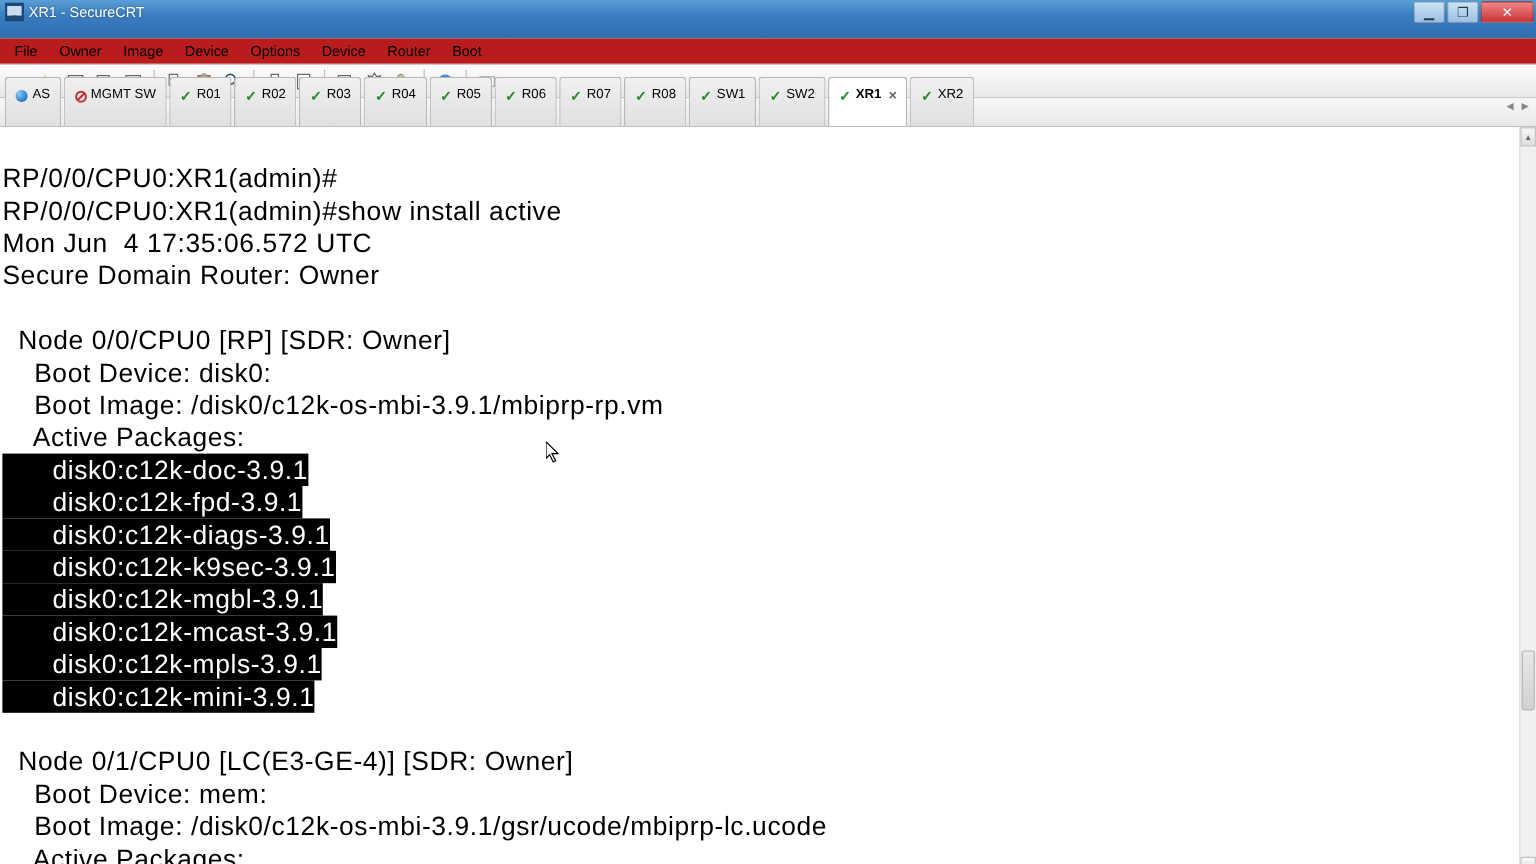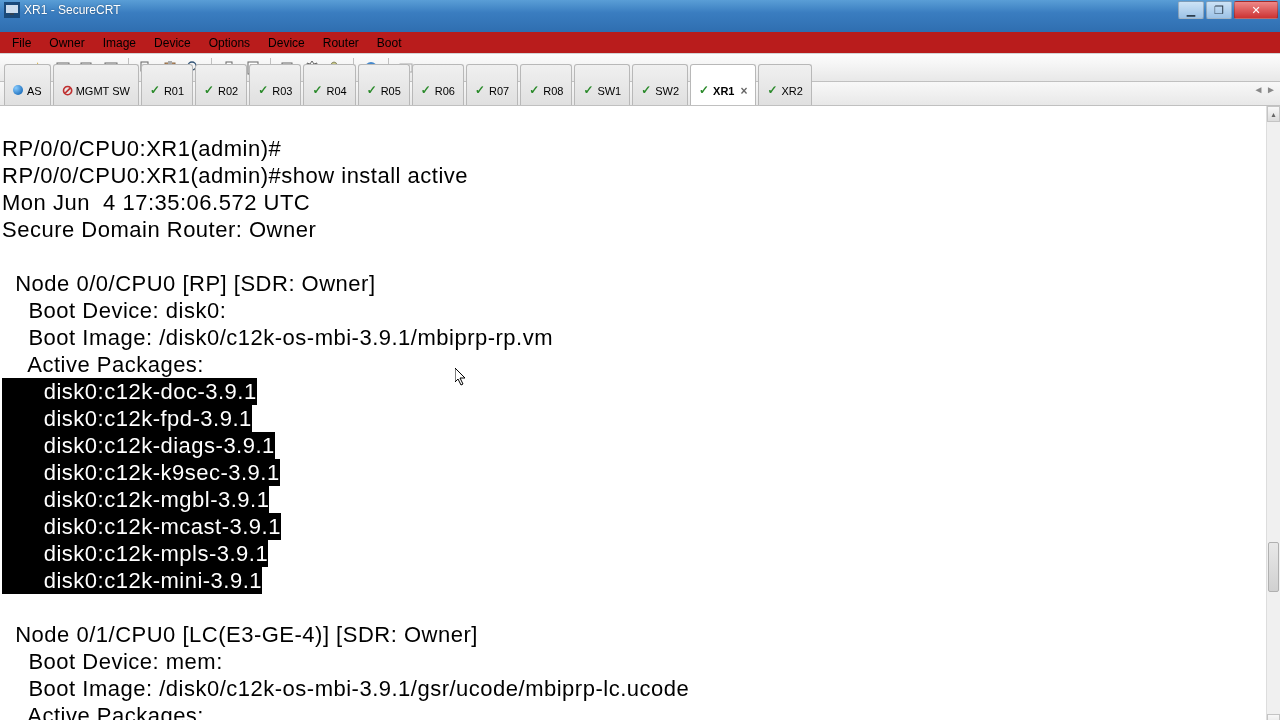--- a/index.html
+++ b/index.html
@@ -14,21 +14,21 @@
 
 .menubar { height: 22px; background: #b91c1c; border-bottom: 1px solid #d4d4d4; display: flex; align-items: center; padding: 0 4px; gap: 2px; }
 .menubar .menu-item { padding: 2px 8px; cursor: default; }
 
 .toolbar { height: 28px; background: linear-gradient(to bottom, #fdfdfd, #e8e8e8); border-bottom: 1px solid #c0c0c0; display: flex; align-items: center; padding: 0 4px; gap: 2px; }
 .toolbar .tb-btn { width: 22px; height: 22px; display: flex; align-items: center; justify-content: center; border: 1px solid transparent; border-radius: 2px; }
 .toolbar .tb-sep { width: 1px; height: 20px; background: #c0c0c0; margin: 0 4px; }
 .toolbar svg { width: 16px; height: 16px; }
 
 .tabstrip { height: 24px; background: linear-gradient(to bottom, #f8f8f8, #e8e8e8); border-bottom: 1px solid #c0c0c0; display: flex; align-items: flex-end; padding: 0 4px; position: relative; }
-.tab { display: flex; align-items: flex-start; padding: 20px 8px; border: 1px solid #b8b8b8; border-bottom: none; background: linear-gradient(to bottom,#f0f0f0,#e0e0e0); margin-right: 2px; font-size: 11px; height: 20px; border-radius: 3px 3px 0 0; position: relative; }
+.tab { display: flex; align-items: flex-end; padding: 20px 8px; border: 1px solid #b8b8b8; border-bottom: none; background: linear-gradient(to bottom,#f0f0f0,#e0e0e0); margin-right: 2px; font-size: 11px; height: 20px; border-radius: 3px 3px 0 0; position: relative; }
 .tab.active { background: #fff; font-weight: bold; height: 22px; }
 .tab .status-icon { width: 10px; height: 10px; margin-right: 4px; display: inline-block; }
 .tab .ok { color: #2a8a2a; font-weight: bold; font-size: 12px; line-height: 10px; }
 .tab .err { color: #c03030; font-weight: bold; font-size: 14px; line-height: 10px; }
 .tab .glob { width:10px; height:10px; border-radius:50%; background: radial-gradient(circle at 30% 30%, #8cf, #05a); display:inline-block; }
 .tab .close-x { margin-left: 6px; color: #666; font-size: 12px; line-height: 1; }
 .tabstrip .tab-arrows { position: absolute; right: 4px; top: 2px; display: flex; gap: 4px; font-size: 10px; color: #888; }
 
 .terminal-wrap { position: relative; height: calc(720px - 22px - 22px - 28px - 24px); background: #fff; }
 .terminal { font-family: Liberation Sans, sans-serif; font-size: 22px; line-height: 27px; white-space: pre; padding: 2px 0 2px 2px; height: 100%; overflow: hidden; letter-spacing: 0.5px; }

